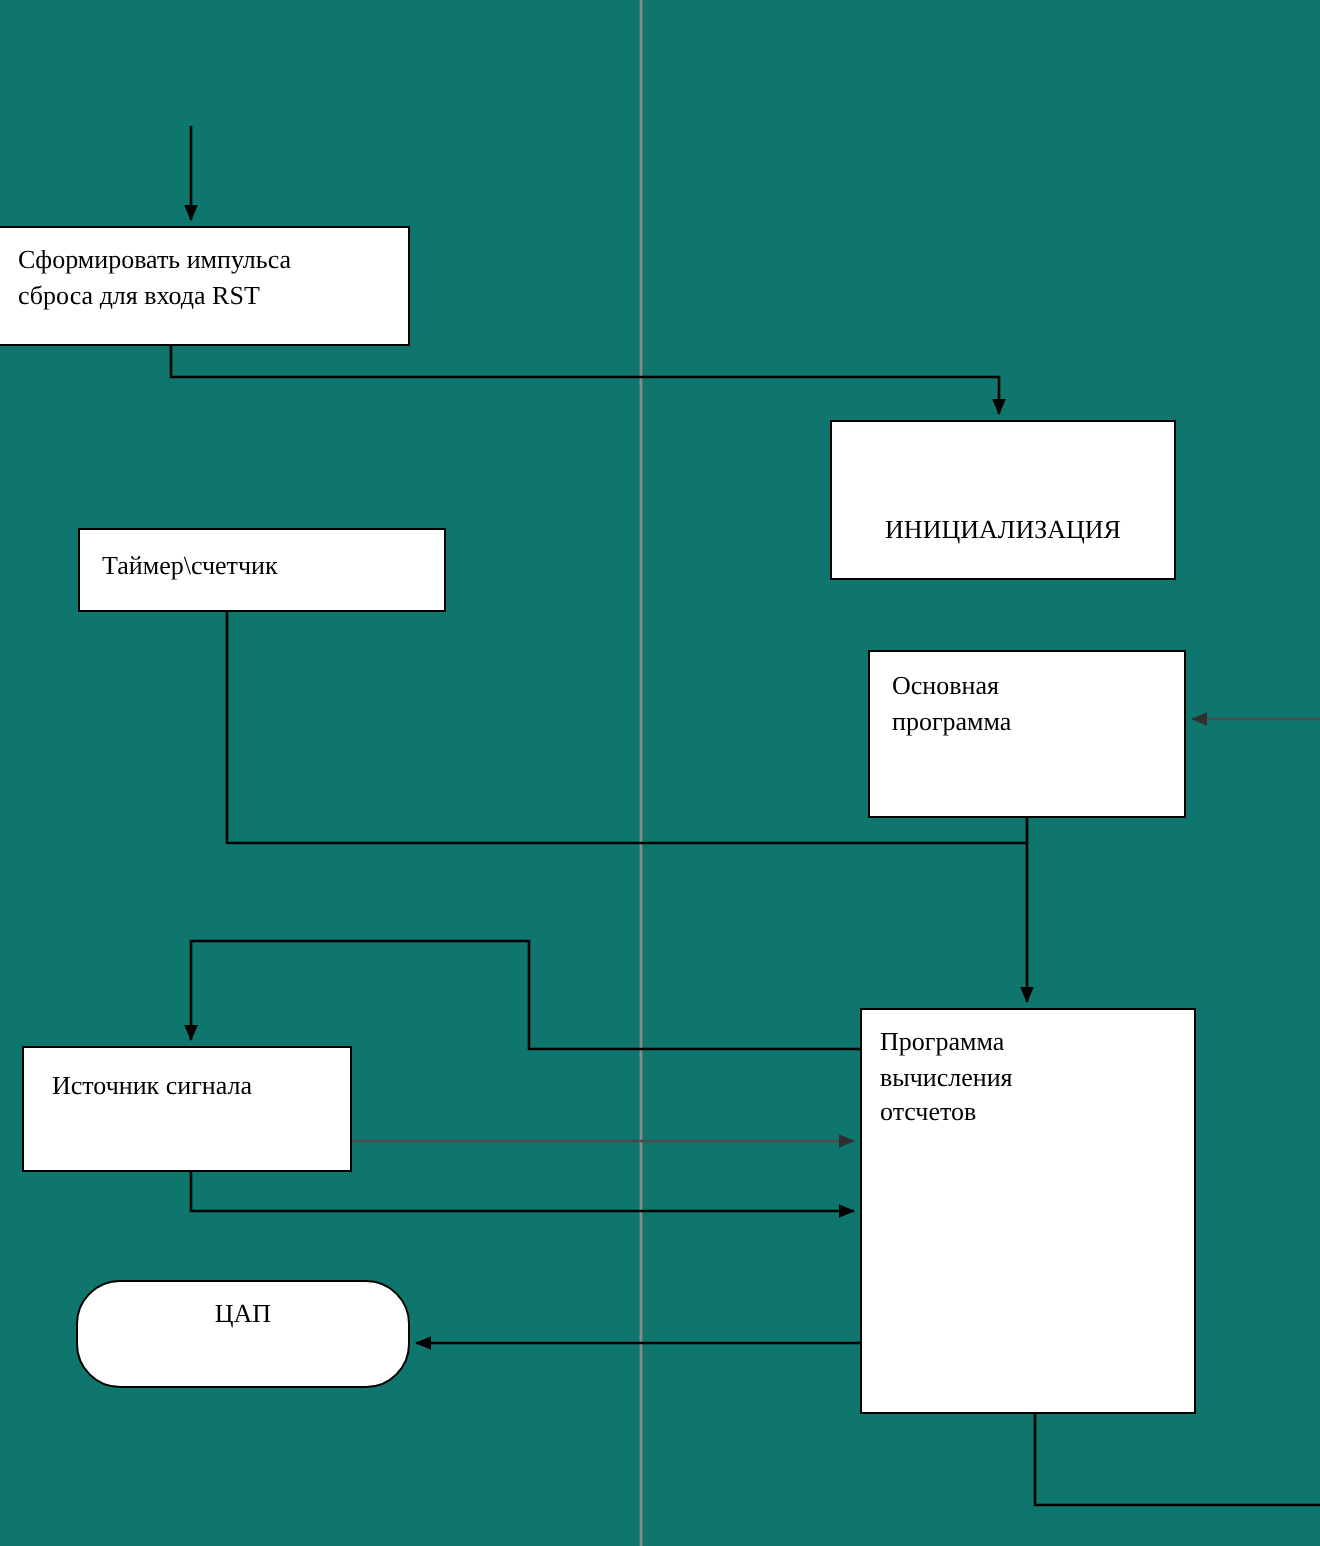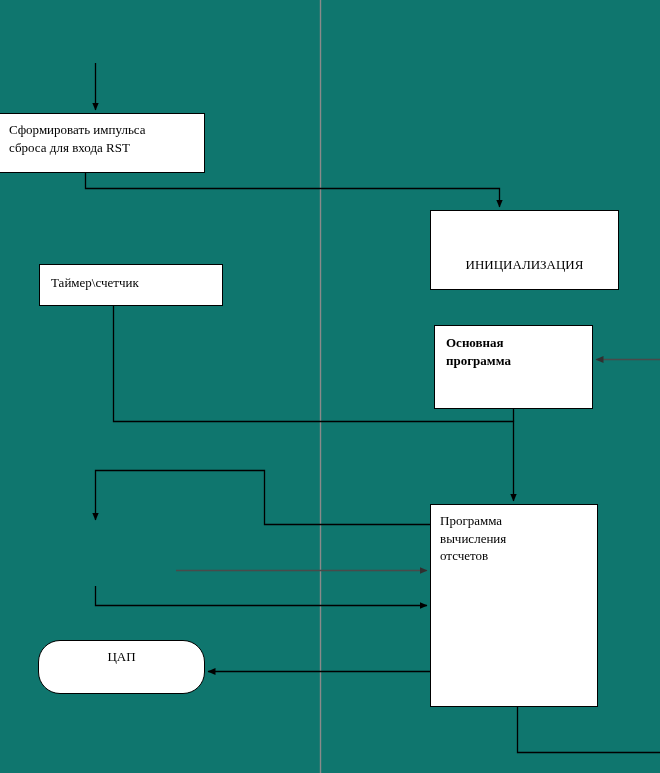--- a/index.html
+++ b/index.html
@@ -36,24 +36,24 @@
   .node .label {
     position: absolute;
     display: block;
     white-space: pre-line;
   }
   
   #node-reset      { left: -2px;  top: 113px; width: 207px; height: 60px; }
   #node-reset .label      { left: 10px; top: 7px; }
   #node-timer      { left: 21px;  top: 264px; width: 184px; height: 42px; margin-left: 18px; }
   #node-timer .label      { left: 11px; top: 9px; }
-  #node-init       { left: 430px; top: 210px; width: 189px; height: 80px; }
+  #node-init       { left: 415px; top: 210px; width: 173px; height: 80px; }
   #node-init .label       { left: 0; right: 0; top: 45px; text-align: center; }
   #node-main       { left: 434px; top: 325px; width: 159px; height: 84px; }
-  #node-main .label       { left: 11px; top: 8px; font-weight: bold; }
+  #node-main .label       { left: 11px; top: 8px; }
   #node-calc       { left: 430px; top: 504px; width: 168px; height: 203px; }
   #node-calc .label       { left: 9px; top: 7px; }
   #node-source     { left: 11px;  top: 523px; width: 165px; height: 63px; }
   #node-source .label     { left: 14px; top: 10px; }
   #node-dac        { left: 38px;  top: 640px; width: 167px; height: 54px; border-radius: 22px; }
   #node-dac .label        { left: 0; right: 0; top: 7px; text-align: center; }
 </style>
 </head>
 <body>
 
@@ -109,18 +109,21 @@
     <span class="label">Основная
 программа</span>
   </div>
 
   <div class="node" id="node-calc">
     <span class="label">Программа
 вычисления
 отсчетов</span>
   </div>
 
+  <div class="node" id="node-source">
+    <span class="label">Источник сигнала</span>
+  </div>
 
   <div class="node" id="node-dac">
     <span class="label">ЦАП</span>
   </div>
 
 </div>
 
 </body></html>

